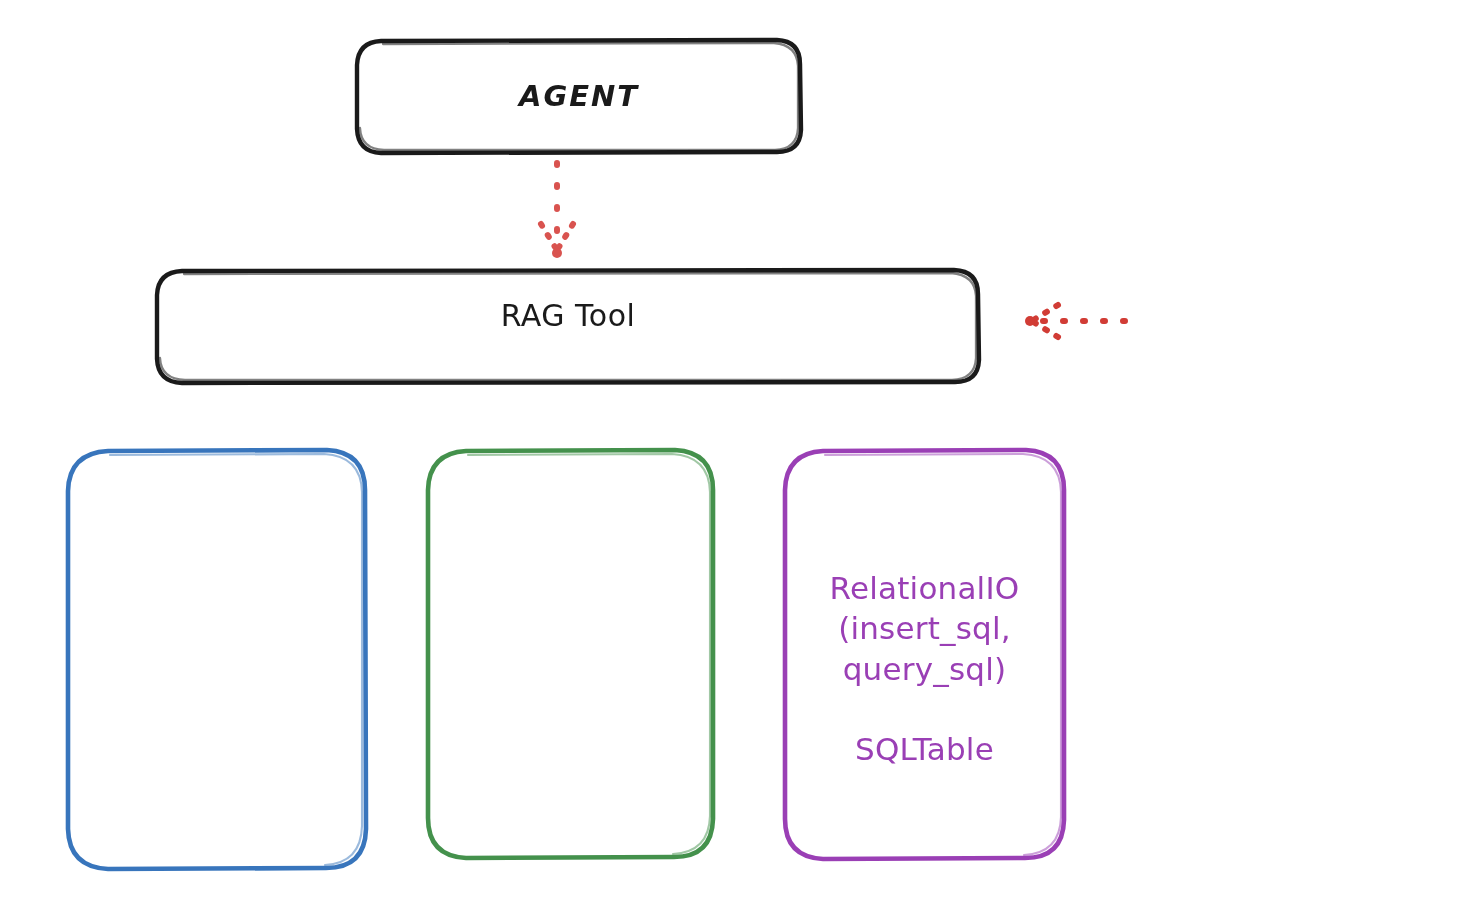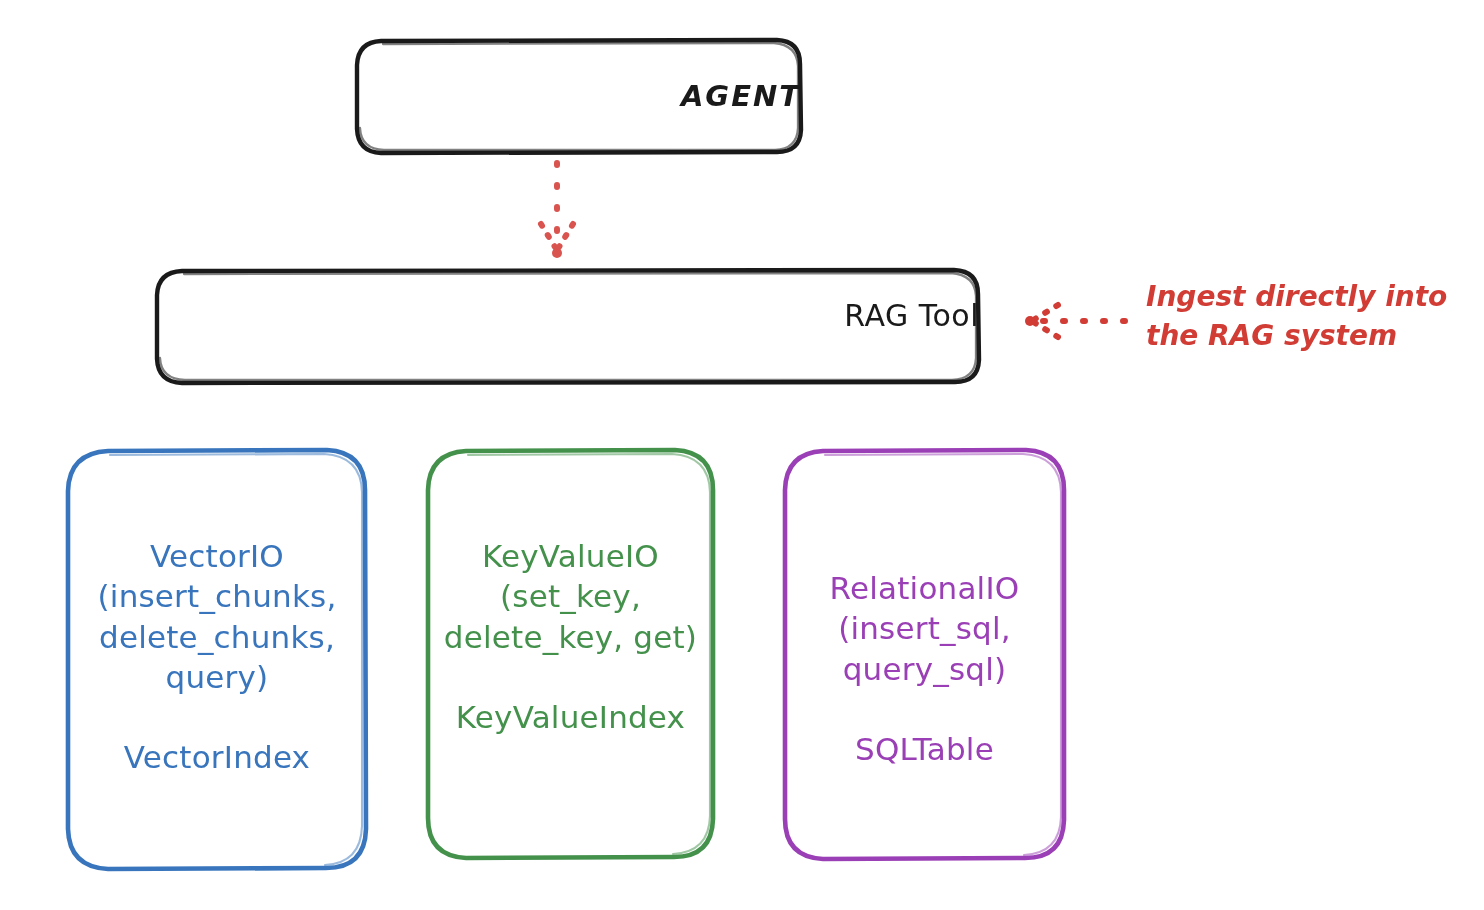--- a/index.html
+++ b/index.html
@@ -25,21 +25,21 @@
     width: 1484px;
     height: 910px;
     pointer-events: none;
   }
 
   
   .node {
     position: absolute;
     display: flex;
     align-items: center;
-    justify-content: flex-end;
+    justify-content: center;
     text-align: center;
     box-sizing: border-box;
   }
   .node-label {
     white-space: pre-line;
     line-height: 1.25;
   }
 
   
   .box-agent {
@@ -161,41 +161,24 @@
   </svg>
 
   <div class="node box-agent">
     <div class="node-label">AGENT</div>
   </div>
 
   <div class="node box-ragtool">
     <div class="node-label">RAG Tool</div>
   </div>
 
-  <div class="node card card-vector">
-    <div class="node-label">VectorIO
-(insert_chunks,
-delete_chunks,
-query)
 
-VectorIndex</div>
-  </div>
-
-  <div class="node card card-keyvalue">
-    <div class="node-label">KeyValueIO
-(set_key,
-delete_key, get)
-
-KeyValueIndex</div>
-  </div>
 
   <div class="node card card-relational">
     <div class="node-label">RelationalIO
 (insert_sql,
 query_sql)
 
 SQLTable</div>
   </div>
 
-  <div class="annotation">Ingest directly into
-the RAG system</div>
 
 </div>
 
 </body></html>

